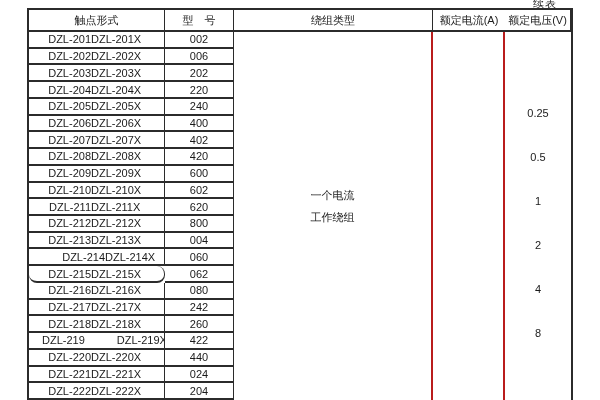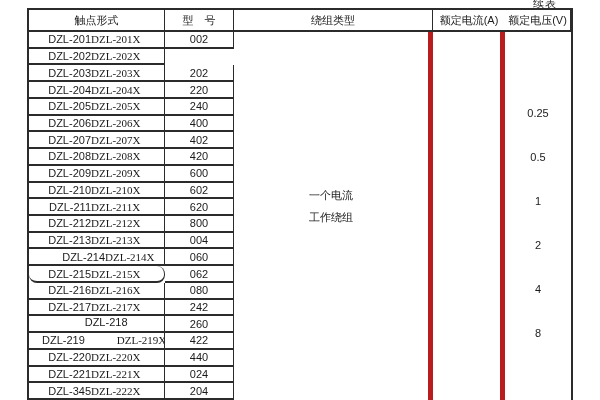--- a/index.html
+++ b/index.html
@@ -42,24 +42,24 @@
     border-bottom: 2px solid #2b2b2b;
     display: flex;
     align-items: center;
     justify-content: center;
     overflow: hidden;
     white-space: nowrap;
   }
   .header-cell { font-size: 11px; color: #1c1c1c; }
   .model-cell { justify-content: flex-start; padding-left: 13px; }
   .model-cell .m1 { display: inline-block; width: 49px; text-align: right; }
-  .model-cell .m2 { display: inline-block; text-align: right; font-family: Liberation Serif, serif; }
+  .model-cell .m2 { display: inline-block; text-align: right; }
   .span-cell {
     box-sizing: border-box;
-    border-right: 5px solid #b91c1c;
+    border-right: 2px solid #b91c1c;
     position: relative;
     grid-row: 2 / 24;
   }
   #winding-cell { grid-column: 3; }
   #voltage-cell { grid-column: 4; }
   #current-cell { grid-column: 5; border-right: none; }
   #winding-text {
     position: absolute;
     top: 152px; left: 0;
     width: 100%;
@@ -114,20 +114,21 @@
       </div>
   <div class="cell model-cell" style="grid-area: 2 / 1;">
         <span class="m1">DZL-201</span>
         <span class="m2">DZL-201X</span>
       </div>
       <div class="cell" style="grid-area: 2 / 2;">002</div>
       <div class="cell model-cell" style="grid-area: 3 / 1;">
         <span class="m1">DZL-202</span>
         <span class="m2">DZL-202X</span>
       </div>
+      <div class="cell" style="grid-area: 3 / 2;">006</div>
       <div class="cell model-cell" style="grid-area: 4 / 1;">
         <span class="m1">DZL-203</span>
         <span class="m2">DZL-203X</span>
       </div>
       <div class="cell" style="grid-area: 4 / 2;">202</div>
       <div class="cell model-cell" style="grid-area: 5 / 1;">
         <span class="m1">DZL-204</span>
         <span class="m2">DZL-204X</span>
       </div>
       <div class="cell" style="grid-area: 5 / 2;">220</div>
@@ -189,40 +190,40 @@
       <div class="cell model-cell" style="grid-area: 17 / 1;">
         <span class="m1">DZL-216</span>
         <span class="m2">DZL-216X</span>
       </div>
       <div class="cell" style="grid-area: 17 / 2;">080</div>
       <div class="cell model-cell" style="grid-area: 18 / 1;">
         <span class="m1">DZL-217</span>
         <span class="m2">DZL-217X</span>
       </div>
       <div class="cell" style="grid-area: 18 / 2;">242</div>
-      <div class="cell model-cell" style="grid-area: 19 / 1; flex-direction: column;">
+      <div class="cell model-cell" style="grid-area: 19 / 1;">
         <span class="m1">DZL-218</span>
         <span class="m2">DZL-218X</span>
       </div>
       <div class="cell" style="grid-area: 19 / 2;">260</div>
       <div class="cell model-cell" style="grid-area: 20 / 1; gap: 32px;">
         <span class="m1">DZL-219</span>
         <span class="m2">DZL-219X</span>
       </div>
       <div class="cell" style="grid-area: 20 / 2;">422</div>
       <div class="cell model-cell" style="grid-area: 21 / 1;">
         <span class="m1">DZL-220</span>
         <span class="m2">DZL-220X</span>
       </div>
       <div class="cell" style="grid-area: 21 / 2;">440</div>
       <div class="cell model-cell" style="grid-area: 22 / 1;">
         <span class="m1">DZL-221</span>
         <span class="m2">DZL-221X</span>
       </div>
       <div class="cell" style="grid-area: 22 / 2;">024</div>
       <div class="cell model-cell" style="grid-area: 23 / 1;">
-        <span class="m1">DZL-345</span>
+        <span class="m1">DZL-222</span>
         <span class="m2">DZL-222X</span>
       </div>
       <div class="cell" style="grid-area: 23 / 2;">204</div>
     </div>
 
 </div>
 
 </body></html>

